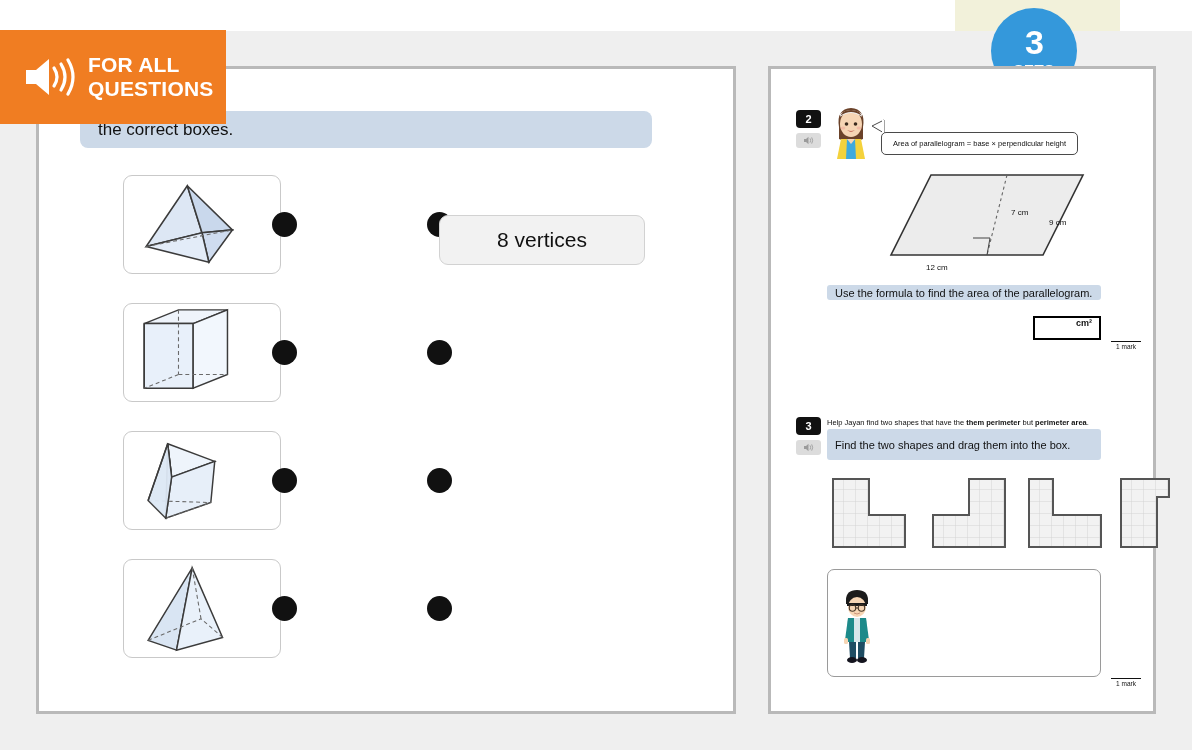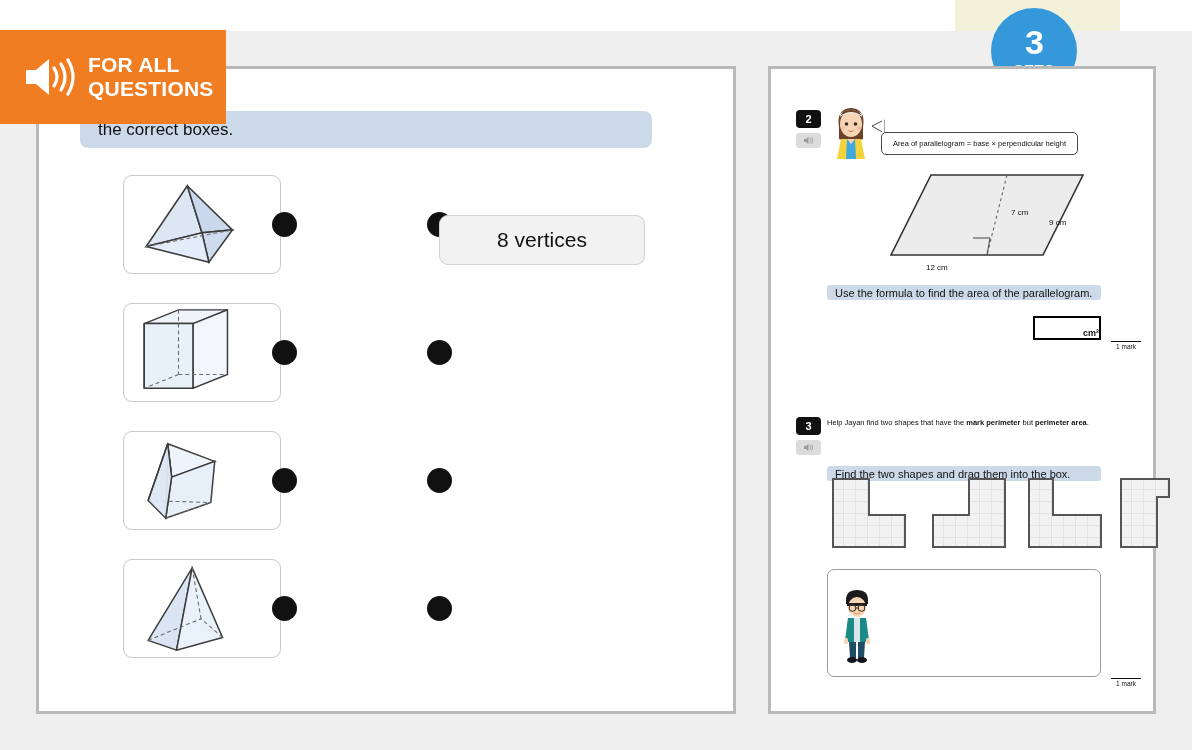--- a/index.html
+++ b/index.html
@@ -69,21 +69,21 @@
     position:absolute;background:#fff;border:1px solid #4a4a4a;border-radius:5px;
     display:flex;align-items:center;justify-content:center;
     font-size:7.5px;color:#111;padding:0 6px;box-sizing:border-box;
   }
   .info-bar{
     position:absolute;background:#ccd9e8;border-radius:3px;display:flex;align-items:center;
     padding-left:8px;box-sizing:border-box;font-size:11px;color:#111;
   }
   .ans-box{
     position:absolute;background:#fff;border:2px solid #000;box-sizing:border-box;
-    display:flex;align-items:flex-end;justify-content:flex-end;padding-right:0;
+    display:flex;align-items:flex-start;justify-content:flex-end;padding-right:7px;
     font-size:9px;font-weight:bold;color:#111;
   }
   .mark-label{
     position:absolute;font-size:6.5px;color:#111;text-align:center;
     border-top:1px solid #111;padding-top:1px;width:30px;
   }
   #q3-text{position:absolute;font-size:7.5px;color:#111;}
   #q3-text b{font-weight:bold;}
   #drop-box{
     position:absolute;background:#fff;border:1px solid #9a9a9a;border-radius:7px;
@@ -228,24 +228,24 @@
   </div>
   <div class="spk-btn" style="left:25px;top:371px">
     <svg width="12" height="9" viewBox="0 0 12 9">
       <polygon points="1,3 3,3 5.5,0.8 5.5,8.2 3,6 1,6" fill="#9b9b9b"></polygon>
       <path d="M7,2.4 Q8.3,4.5 7,6.6" stroke="#9b9b9b" stroke-width="0.9" fill="none"></path>
       <path d="M8.7,1.4 Q10.6,4.5 8.7,7.6" stroke="#9b9b9b" stroke-width="0.9" fill="none"></path>
     </svg>
   </div>
 
   <div id="q3-text" style="left:56px;top:349px;width:300px">
-    <span>Help Jayan find two shapes that have the </span><b>mark perimeter</b><span> but </span><b>perimeter area</b><span>.</span>
-  </div>
-
-  <div class="info-bar" style="left:56px;top:397px;width:274px;height:15px">
+    <span>Help Jayan find two shapes that have the </span><b>them perimeter</b><span> but </span><b>perimeter area</b><span>.</span>
+  </div>
+
+  <div class="info-bar" style="left:56px;top:360px;width:274px;height:31px">
     <span>Find the two shapes and drag them into the box.</span>
   </div>
 
   <div class="grid-shape" style="left:60px;top:408px">
     <svg width="80" height="72" viewBox="0 0 80 72">
       <defs>
         <pattern id="g1" width="12" height="12" patternUnits="userSpaceOnUse">
           <rect width="12" height="12" fill="#f2f2f2"></rect>
           <path d="M12,0 L0,0 L0,12" fill="none" stroke="#d0d0d0" stroke-width="0.9"></path>
         </pattern>

